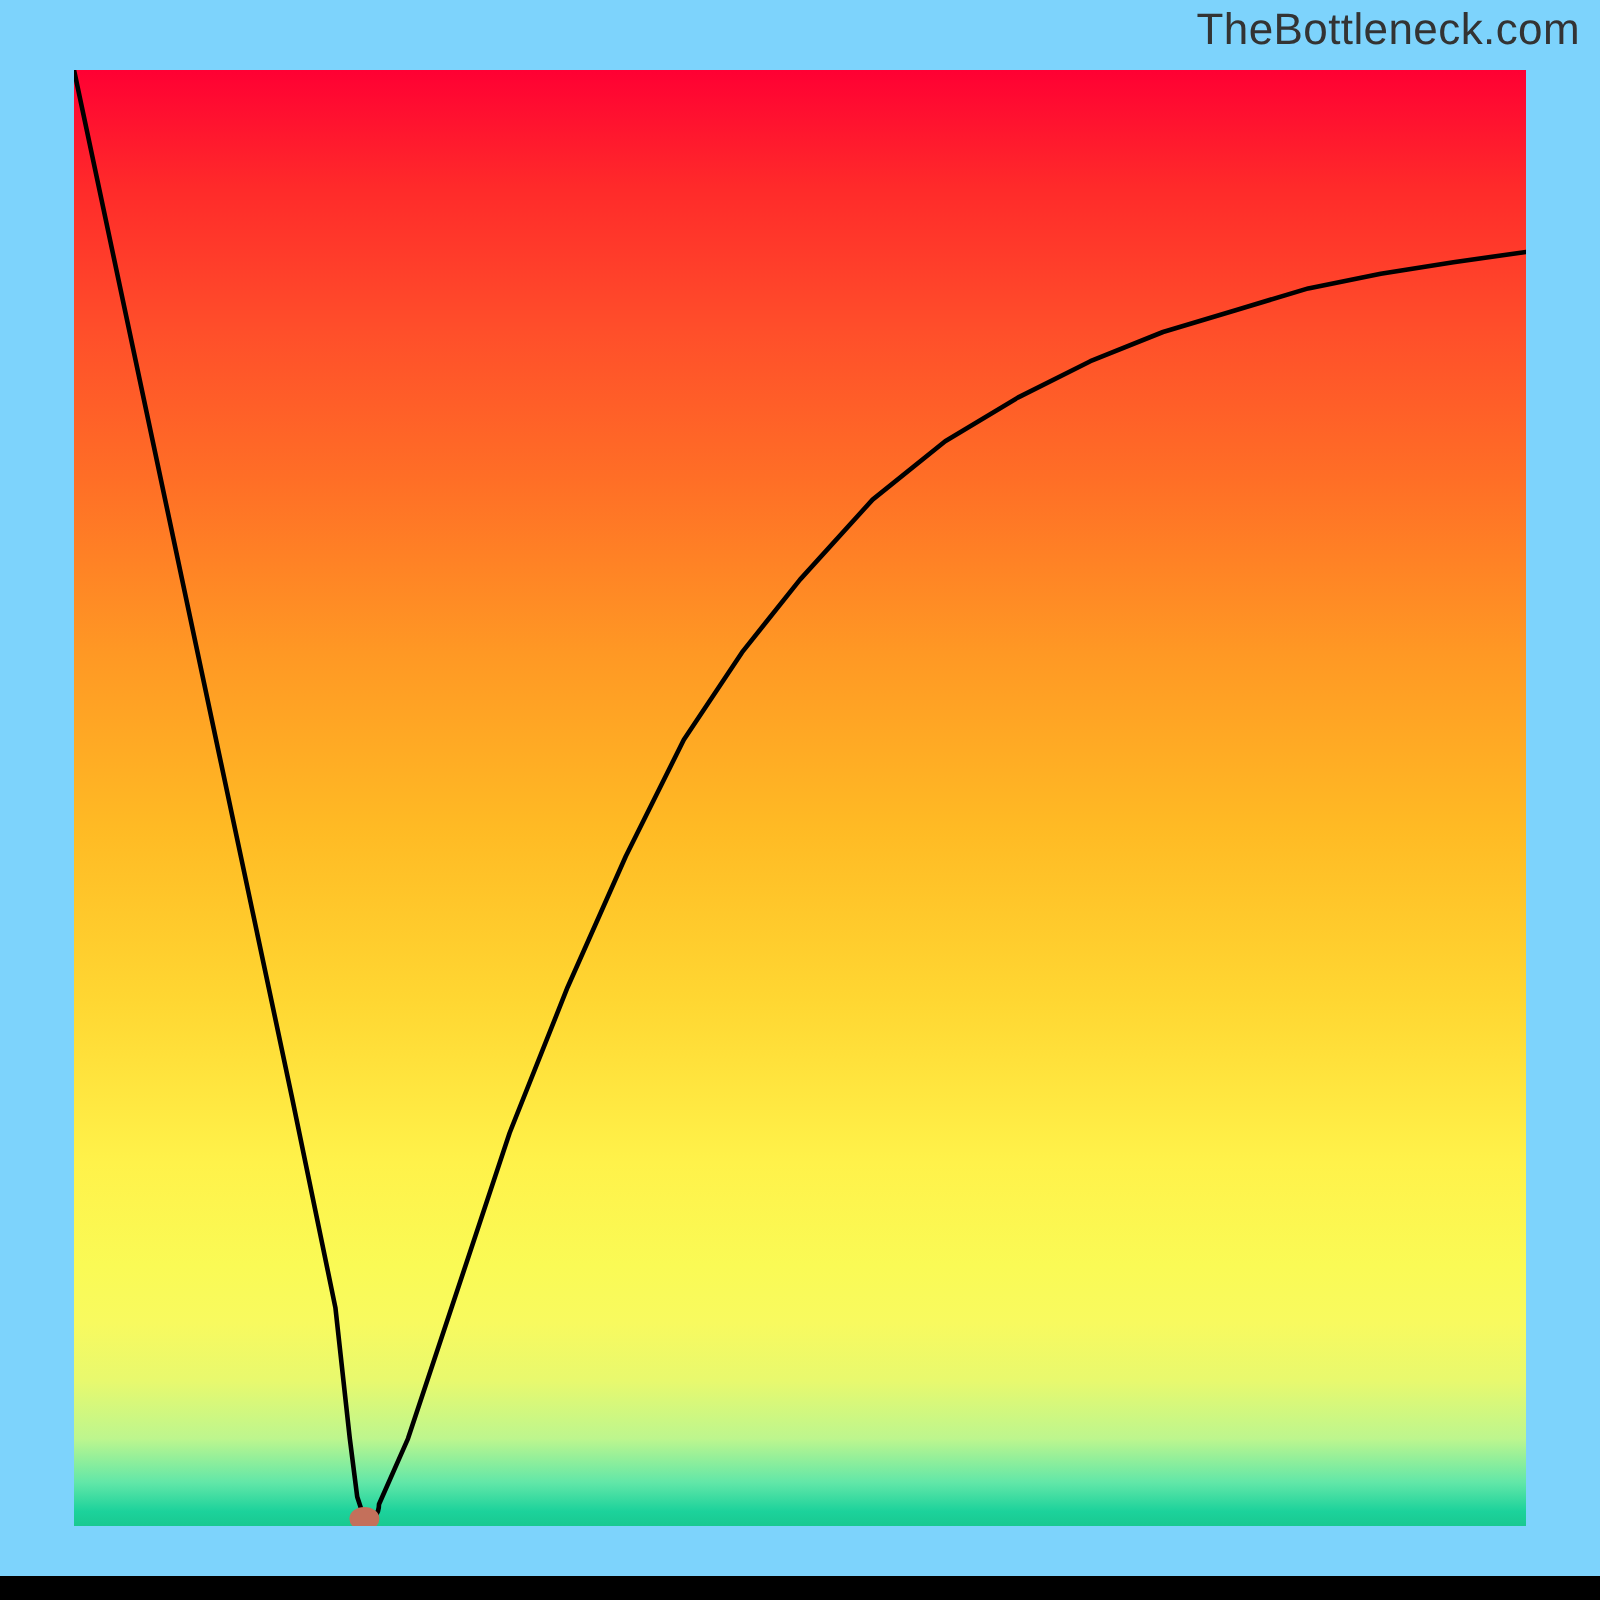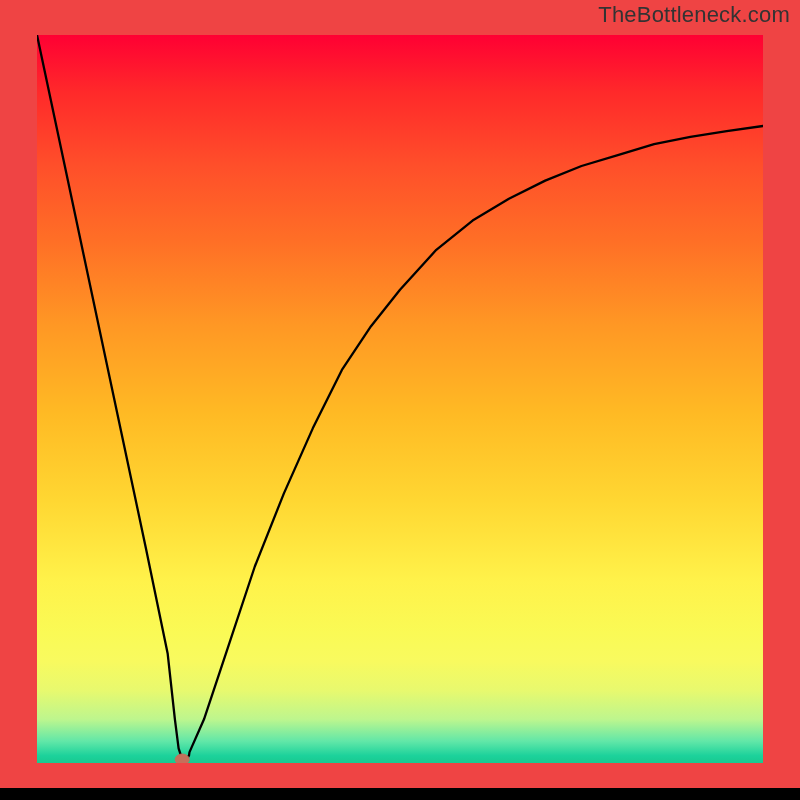--- a/index.html
+++ b/index.html
@@ -8,21 +8,21 @@
     width: 800px;
     height: 800px;
     overflow: hidden;
     background: #000;
     font-family: Arial, Helvetica, sans-serif;
   }
   .frame {
     position: relative;
     width: 800px;
     height: 788px;
-    background: #ef4444;
+    background: #7dd3fc;
   }
   .plot-area {
     position: absolute;
     left: 37px;
     top: 35px;
     width: 726px;
     height: 728px;
   }
   .gradient-bg {
     position: absolute;

